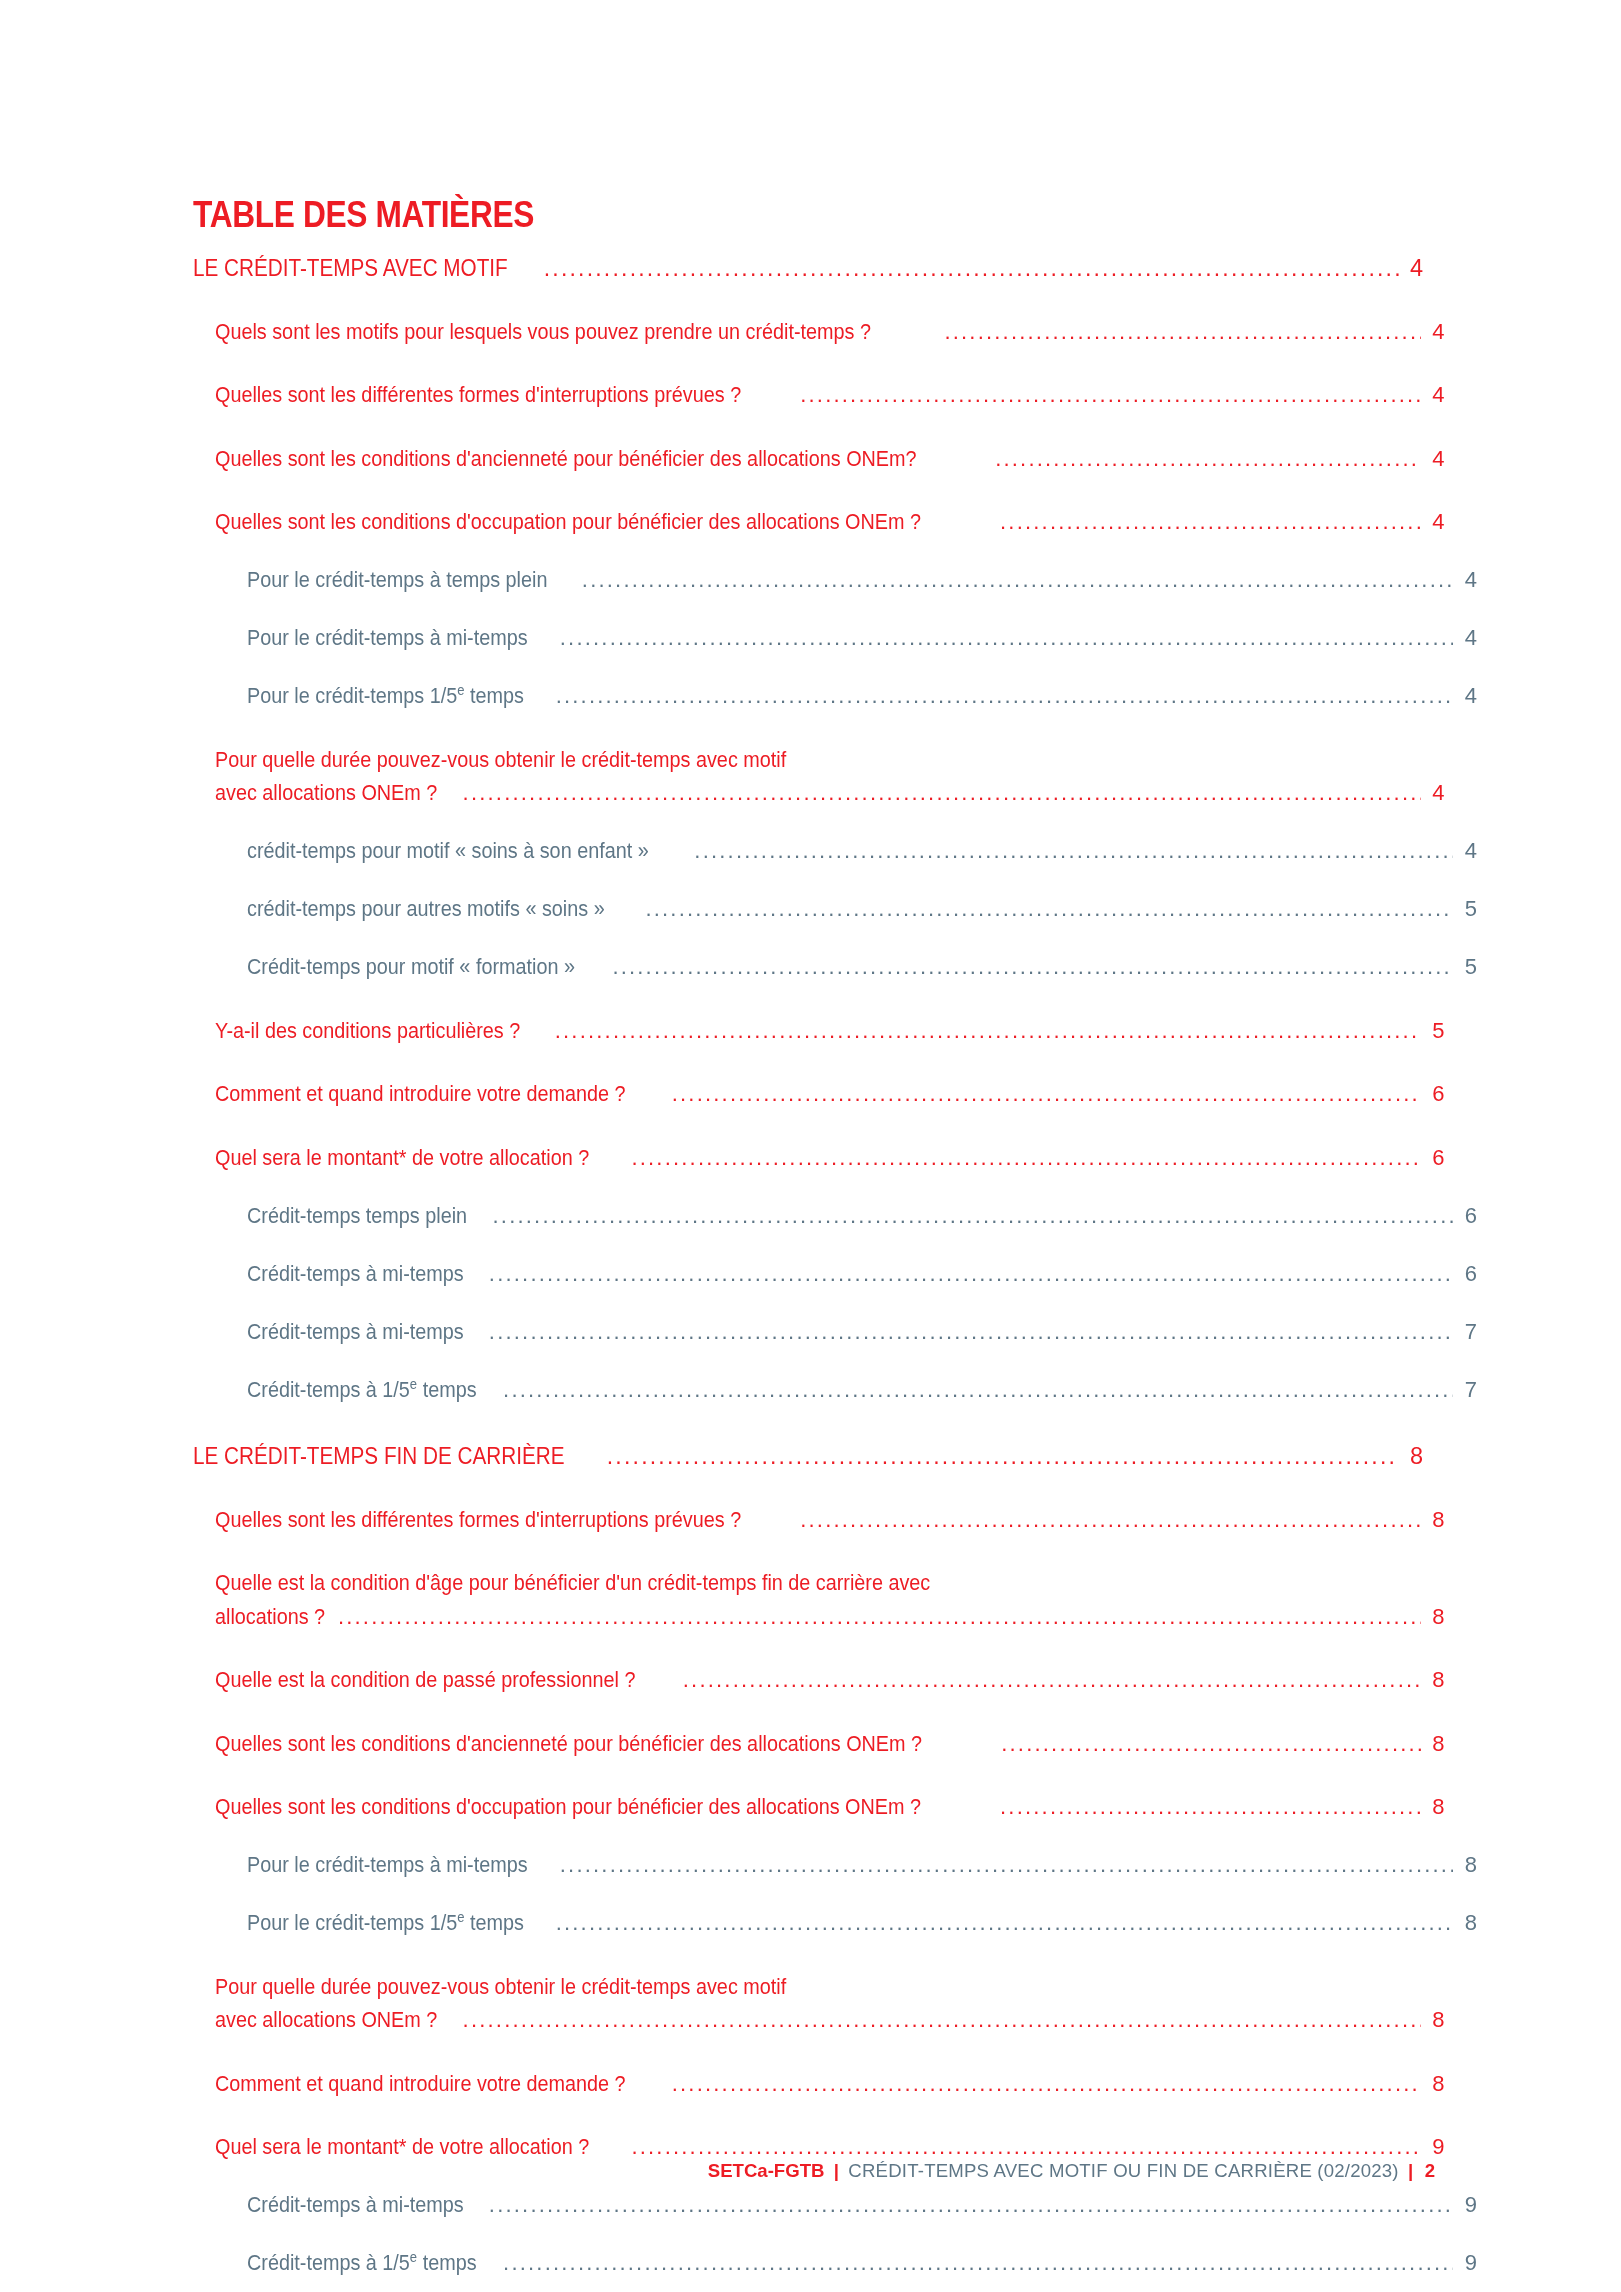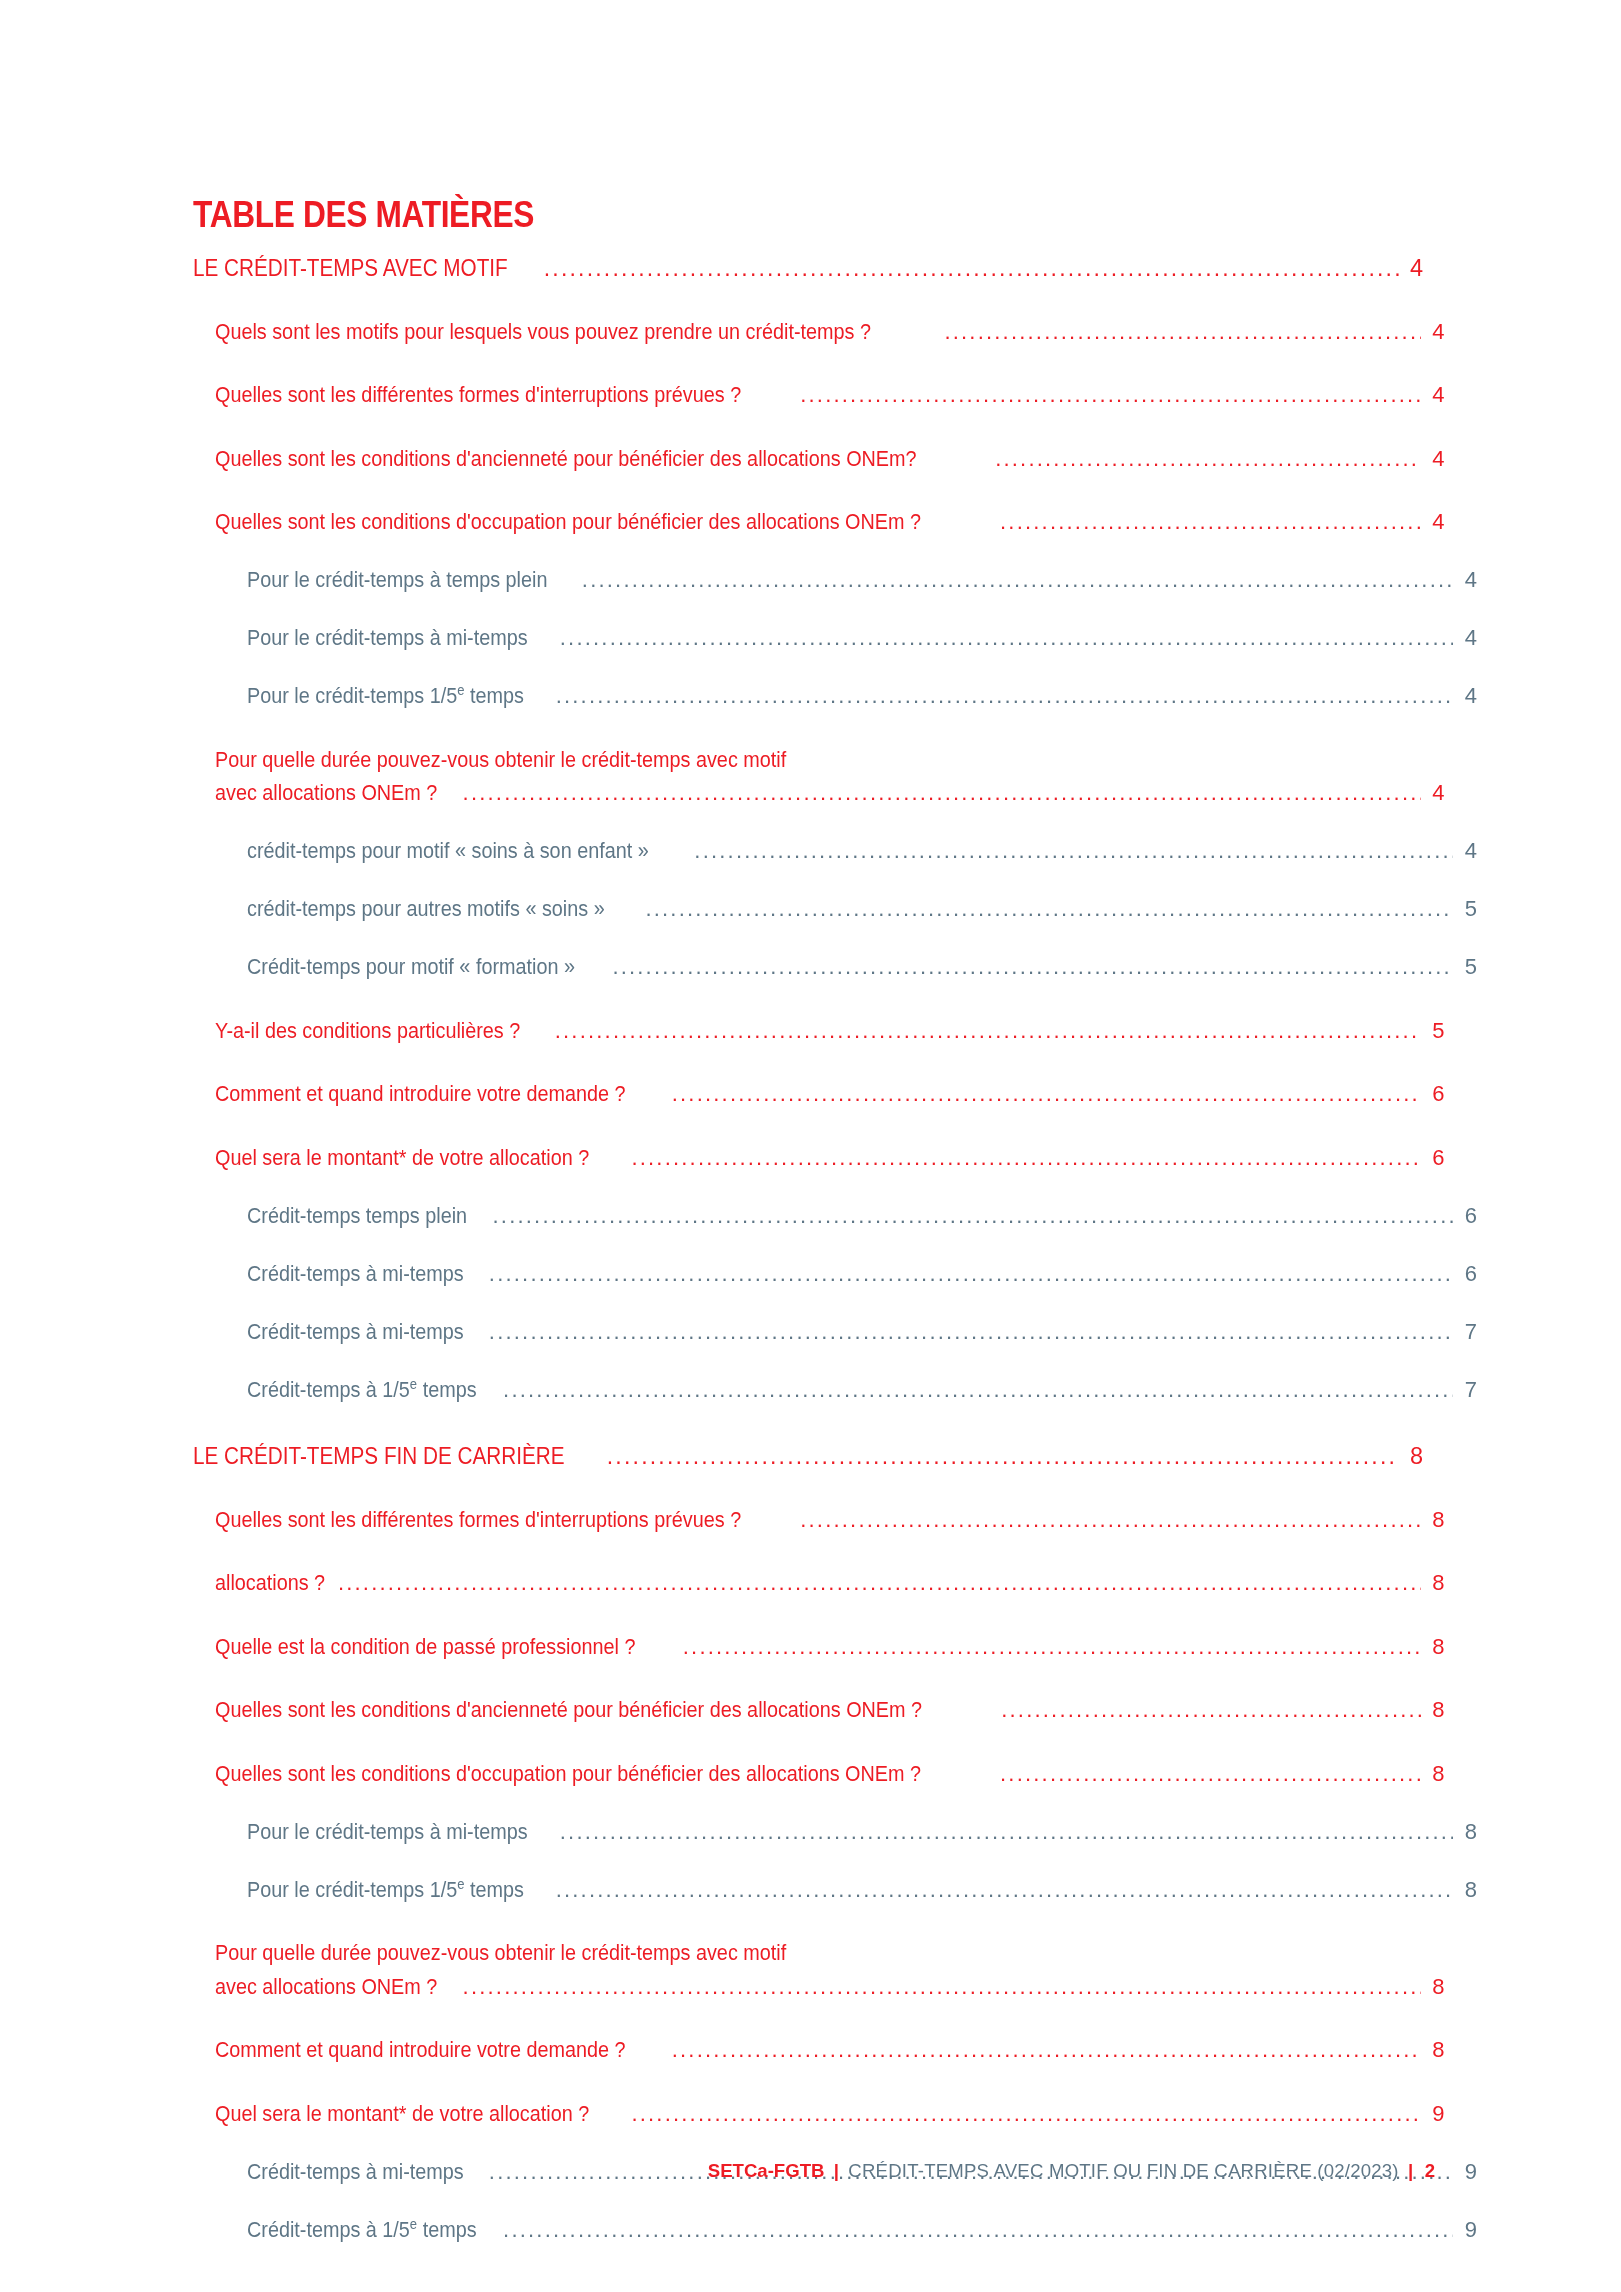--- a/index.html
+++ b/index.html
@@ -281,20 +281,23 @@
         <span class="leader"></span>
         <span class="pg">8</span>
       </div>
       <div class="gap-l1"></div>
       <div class="toc-row lvl2">
         <span class="lbl">Quelles sont les différentes formes d'interruptions prévues ?</span>
         <span class="leader"></span>
         <span class="pg">8</span>
       </div>
       <div class="gap-l2"></div>
+      <div class="toc-row lvl2 wrap-first">
+        <span class="lbl">Quelle est la condition d'âge pour bénéficier d'un crédit-temps fin de carrière avec</span>
+      </div>
       <div class="toc-row lvl2">
         <span class="lbl">allocations ?</span>
         <span class="leader"></span>
         <span class="pg">8</span>
       </div>
       <div class="gap-l2"></div>
       <div class="toc-row lvl2">
         <span class="lbl">Quelle est la condition de passé professionnel ?</span>
         <span class="leader"></span>
         <span class="pg">8</span>

